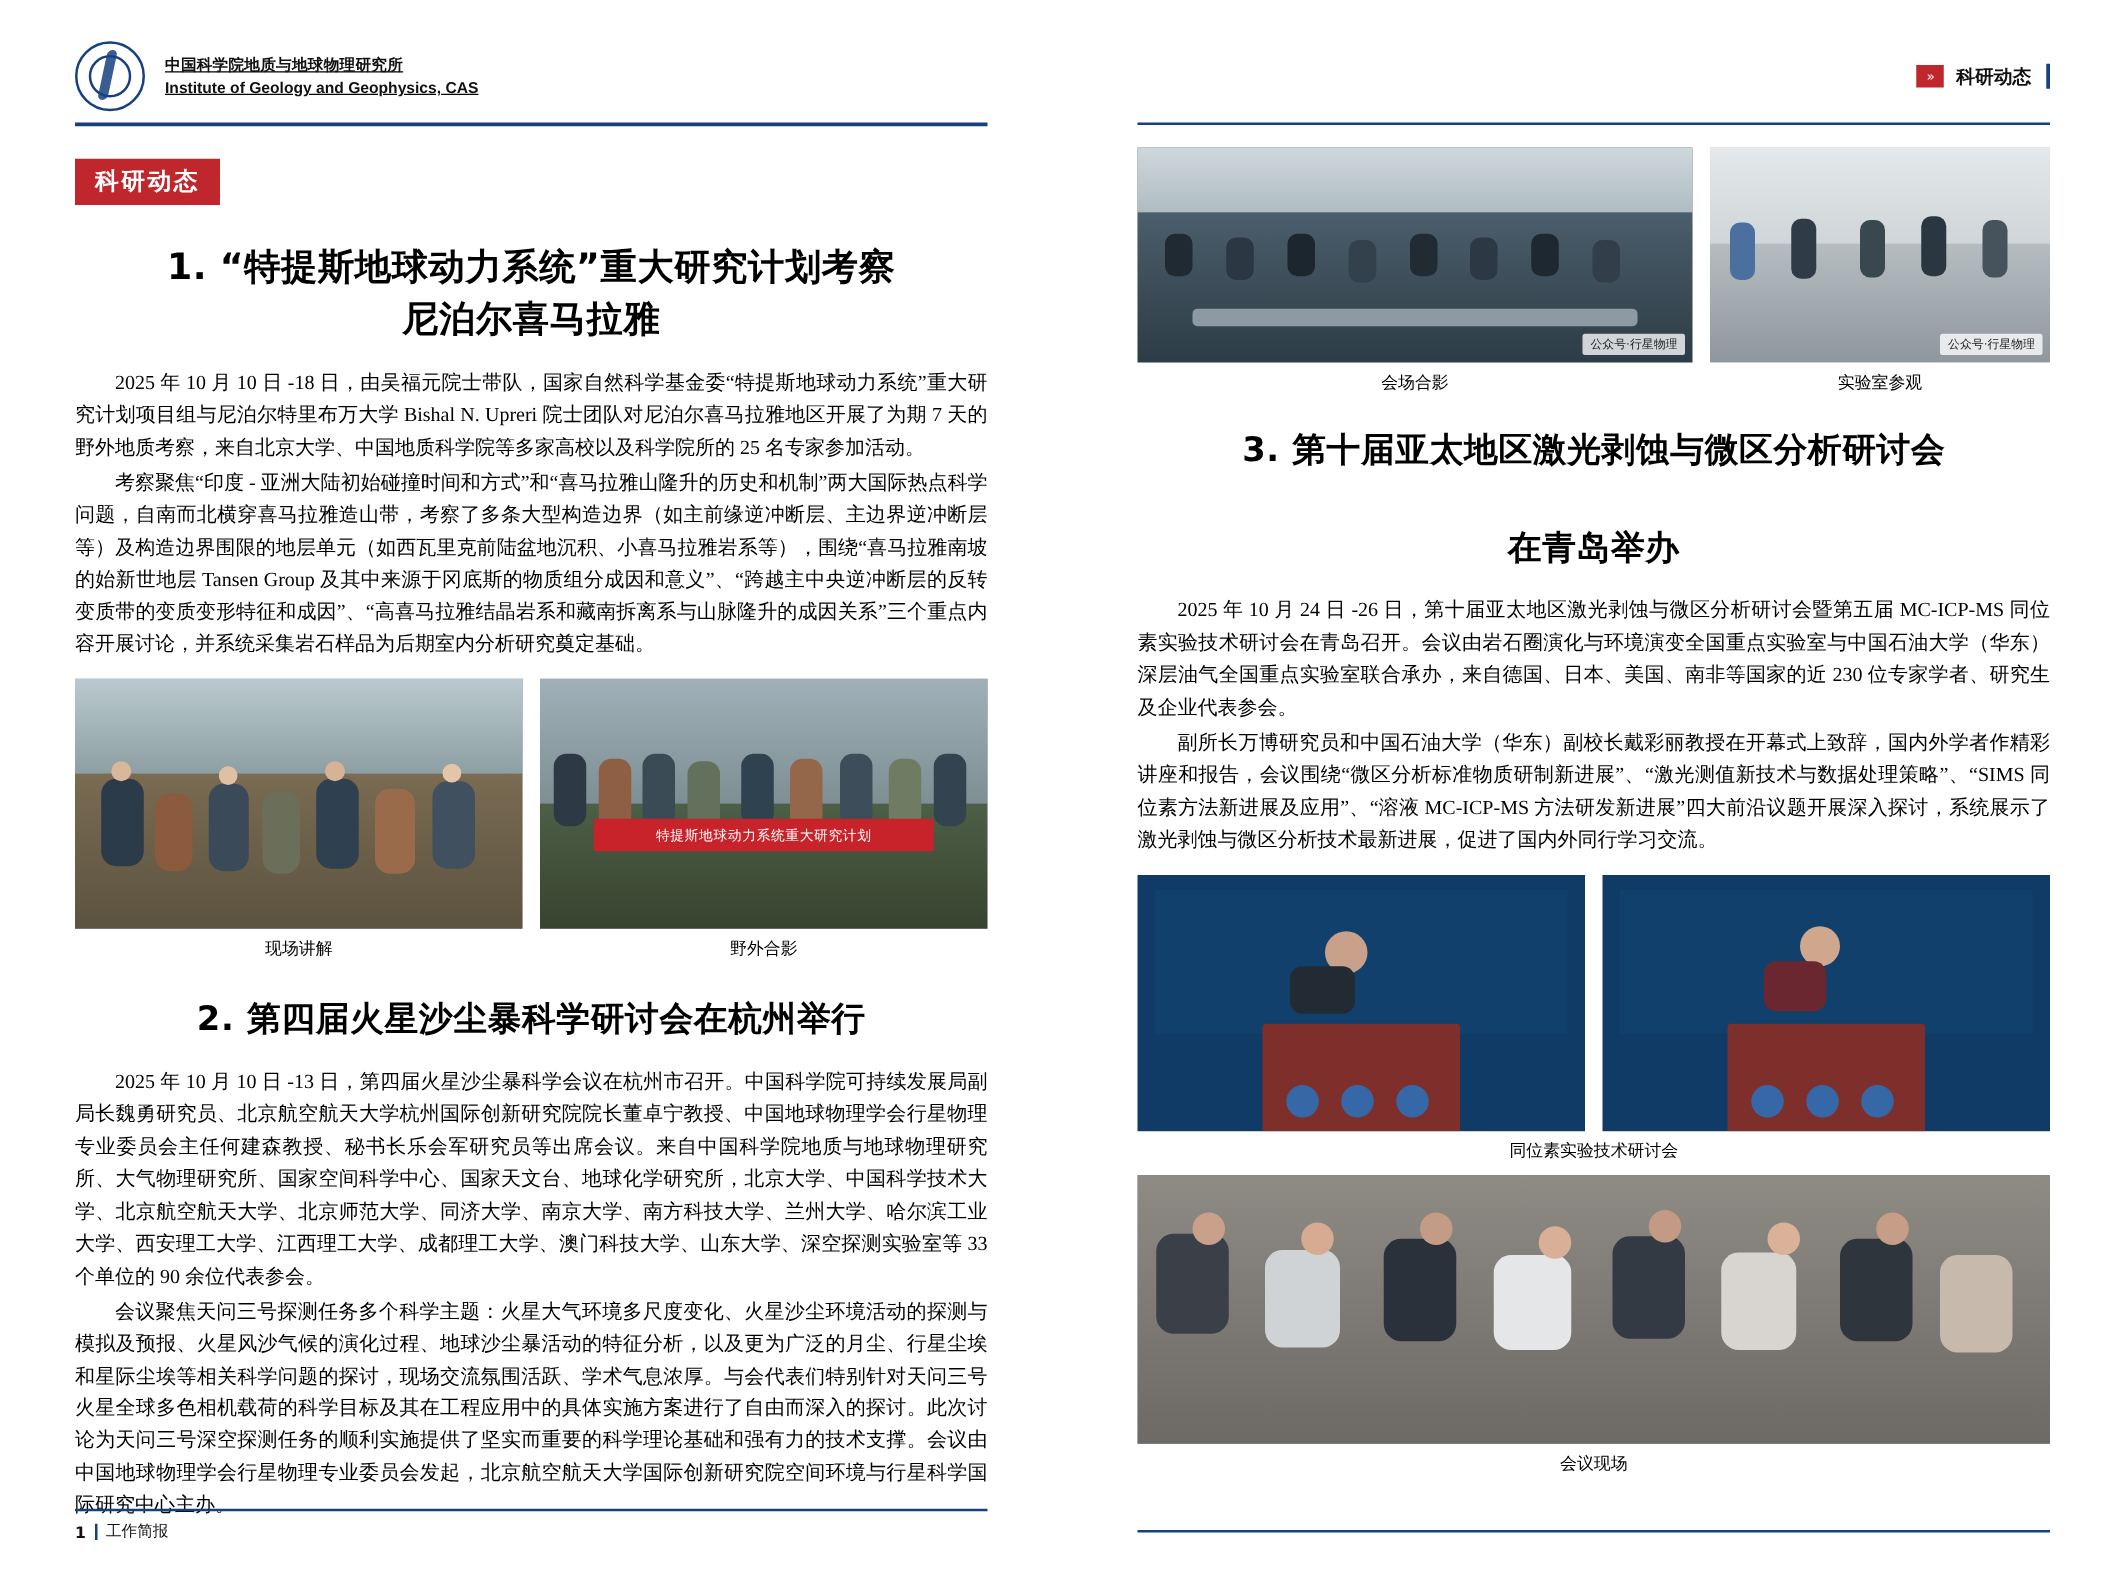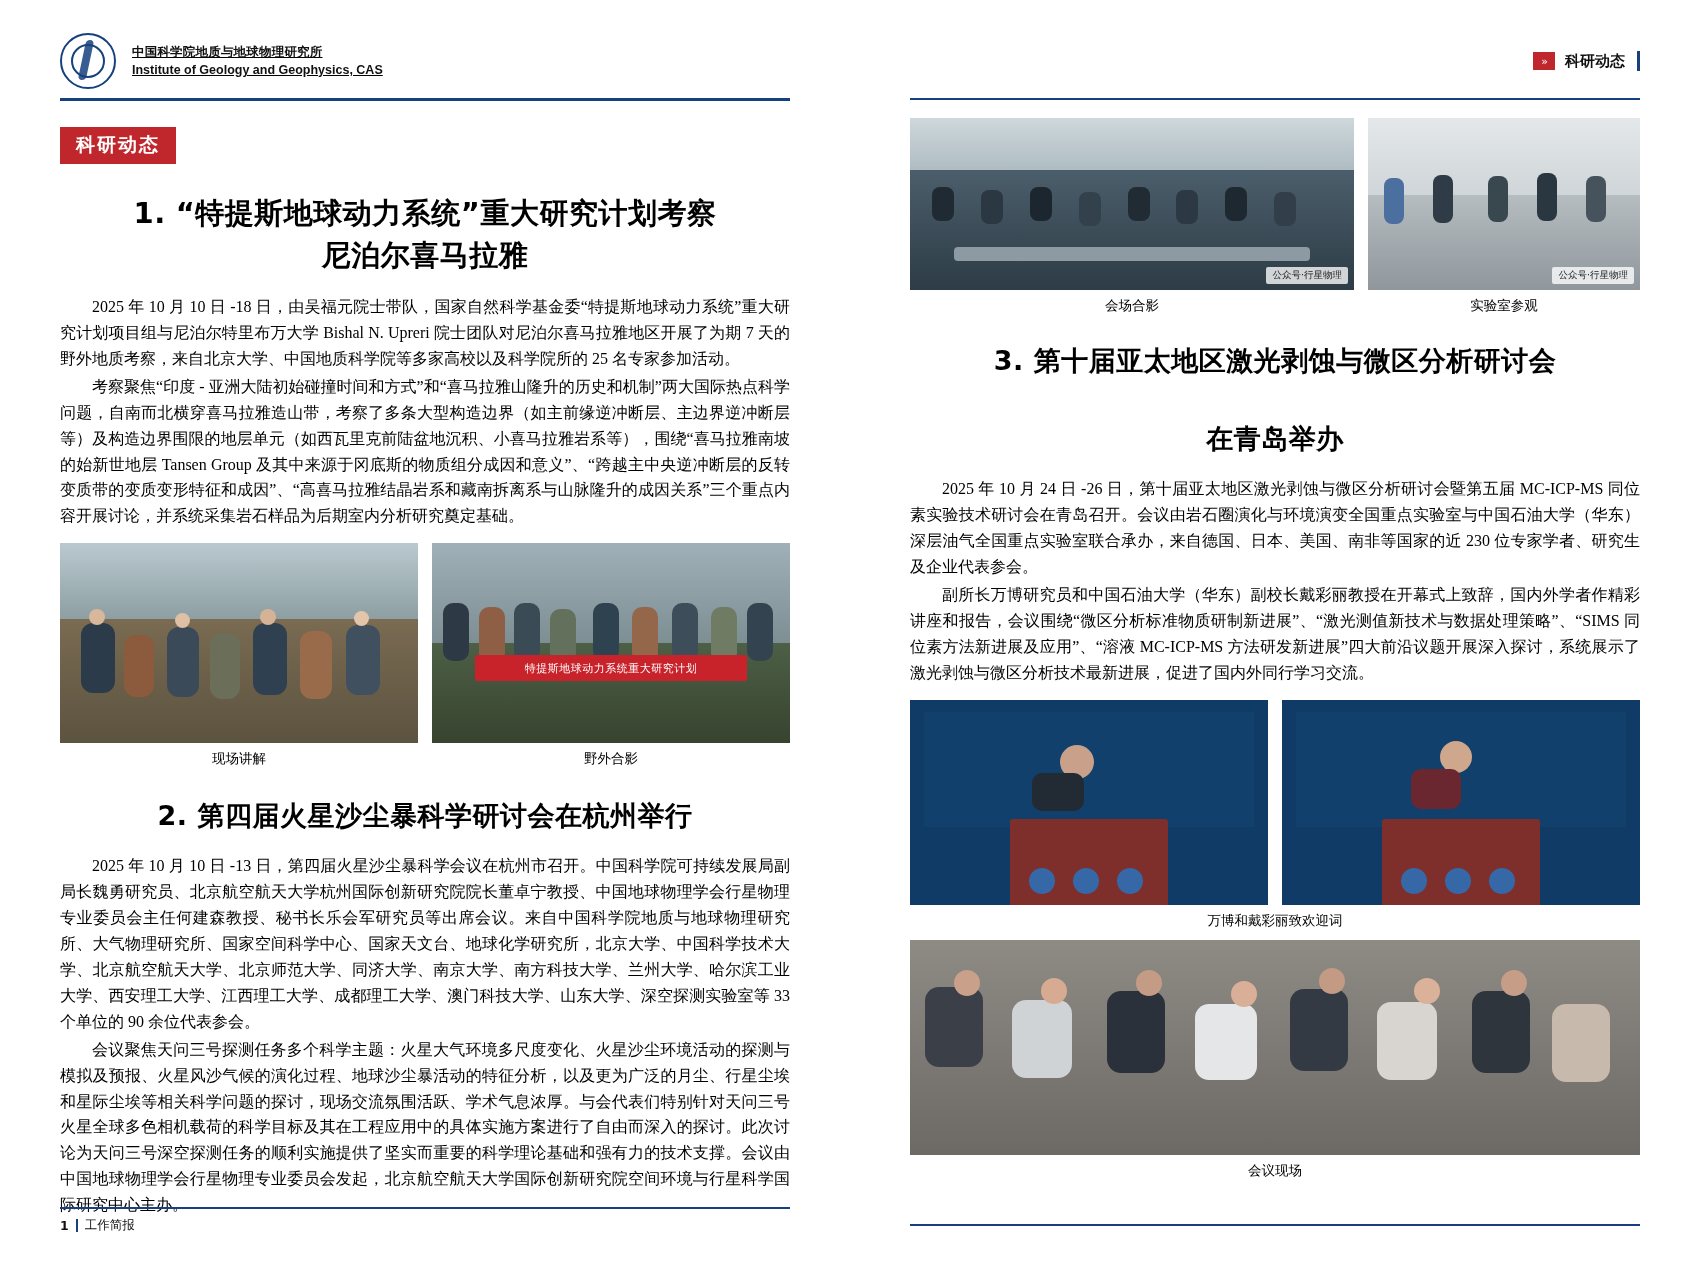--- a/index.html
+++ b/index.html
@@ -248,21 +248,21 @@
               <span class="seal" style="left:68%;"></span>
             </div>
             <div class="blobs">
               <b style="left:44%;top:20%;width:32px;height:32px;background:#cfa78d;"></b>
               <b style="left:36%;top:34%;width:50px;height:40px;border-radius:10px;background:#6a2730;"></b>
             </div>
           </div>
         </div>
       </div>
     </div>
-    <div class="cap">万博和戴彩丽致欢迎词</div>
+    <div class="cap">同位素实验技术研讨会</div>
 
     <div class="ph" style="height:215px;margin-top:10px;">
       <div class="scene" style="background:linear-gradient(#8e8a84,#6d6a66);">
         <div class="blobs">
           <b style="left:2%;top:22%;width:58px;height:80px;border-radius:14px;background:#3a3f48;"></b>
           <b style="left:14%;top:28%;width:60px;height:78px;border-radius:14px;background:#cfd3d6;"></b>
           <b style="left:27%;top:24%;width:58px;height:82px;border-radius:14px;background:#2b313a;"></b>
           <b style="left:39%;top:30%;width:62px;height:76px;border-radius:14px;background:#e5e6e8;"></b>
           <b style="left:52%;top:23%;width:58px;height:82px;border-radius:14px;background:#343a43;"></b>
           <b style="left:64%;top:29%;width:60px;height:78px;border-radius:14px;background:#d8d4cf;"></b>

